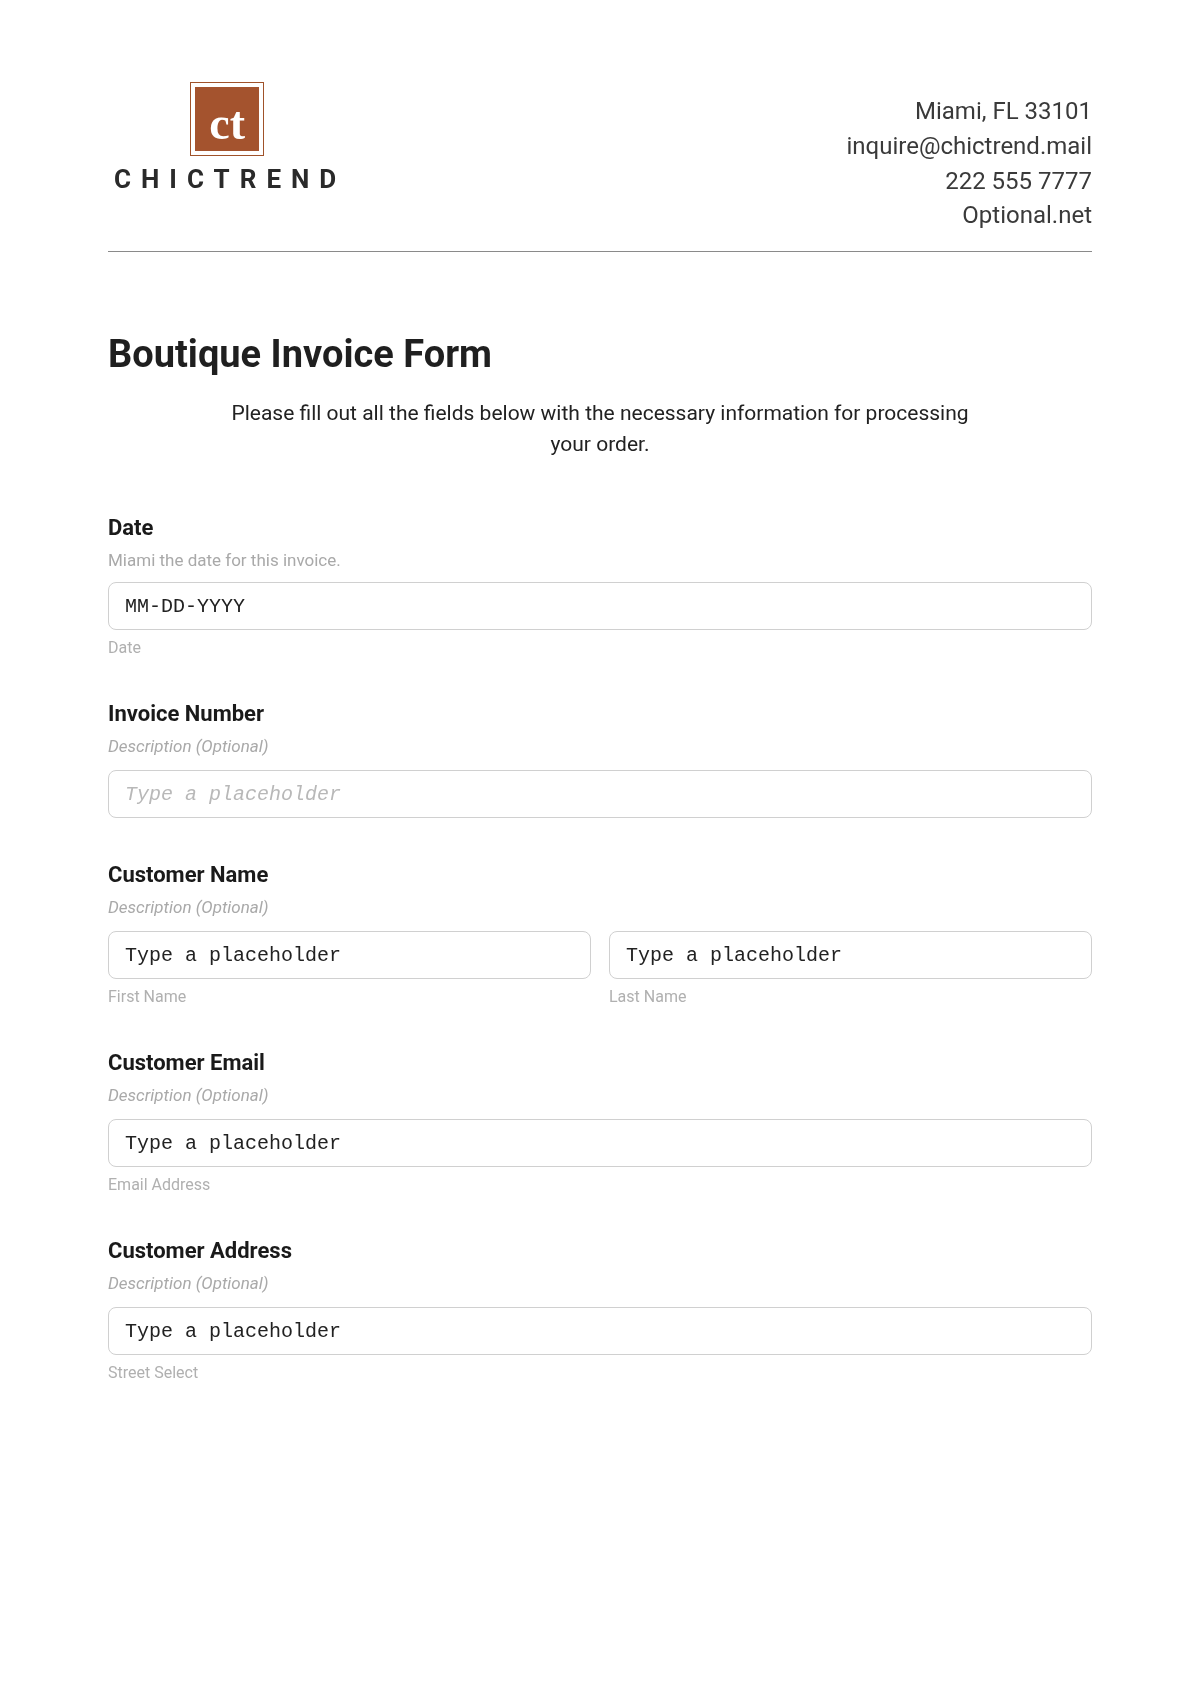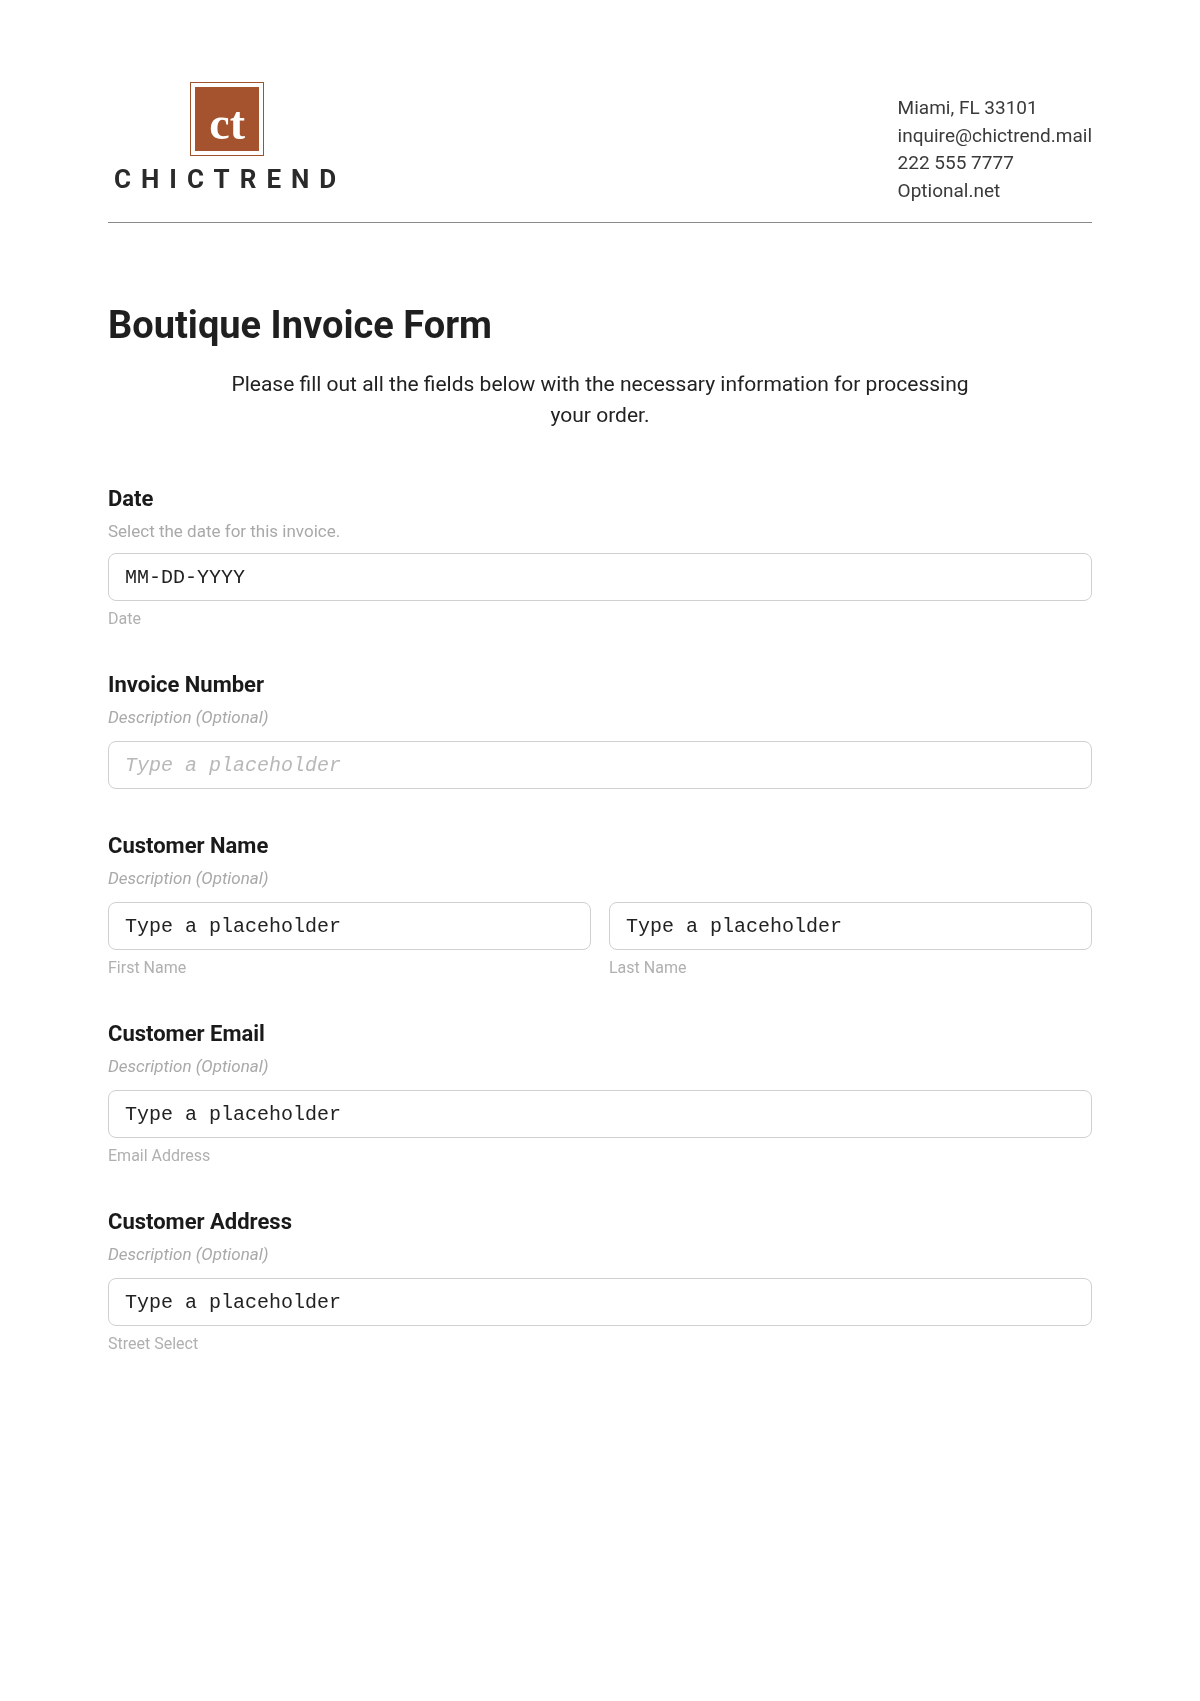--- a/index.html
+++ b/index.html
@@ -50,23 +50,23 @@
     }
     .brand-name {
       font-size: 26px;
       letter-spacing: 10px;
       color: #2a2a2a;
       font-weight: 700;
       text-transform: uppercase;
       margin-left: 6px;
     }
     .contact {
-      text-align: left;
+      text-align: right;
       color: #3a3a3a;
-      font-size: 19px;
+      font-size: 24px;
       line-height: 1.45;
       margin-top: 12px;
     }
     .divider {
       border: none;
       border-top: 1px solid #8a8a8a;
       margin-bottom: 80px;
     }
     .page-title {
       text-align: left;
@@ -156,21 +156,21 @@
     </div>
   </div>
 
   <hr class="divider">
 
   <h1 class="page-title">Boutique Invoice Form</h1>
   <p class="page-subtitle">Please fill out all the fields below with the necessary information for processing your order.</p>
 
   <div class="field-group">
     <div class="field-label">Date</div>
-    <div class="field-desc">Select the date for this invoice.</div>
+    <div class="field-desc">Miami the date for this invoice.</div>
     <input type="text" class="input-box" placeholder="MM-DD-YYYY" style="">
     <div class="sub-label">Date</div>
   </div>
 
   <div class="field-group">
     <div class="field-label">Invoice Number</div>
     <div class="field-desc-italic">Description (Optional)</div>
     <input type="text" class="input-box placeholder-grey" placeholder="Type a placeholder" style="">
   </div>
 

